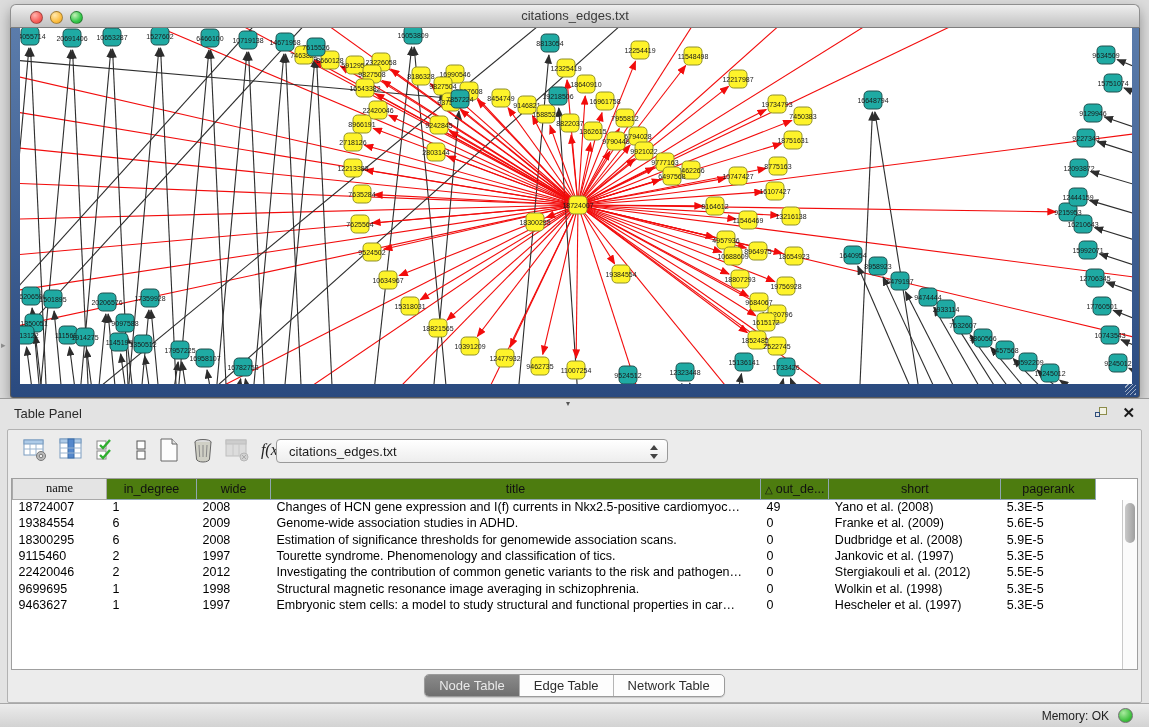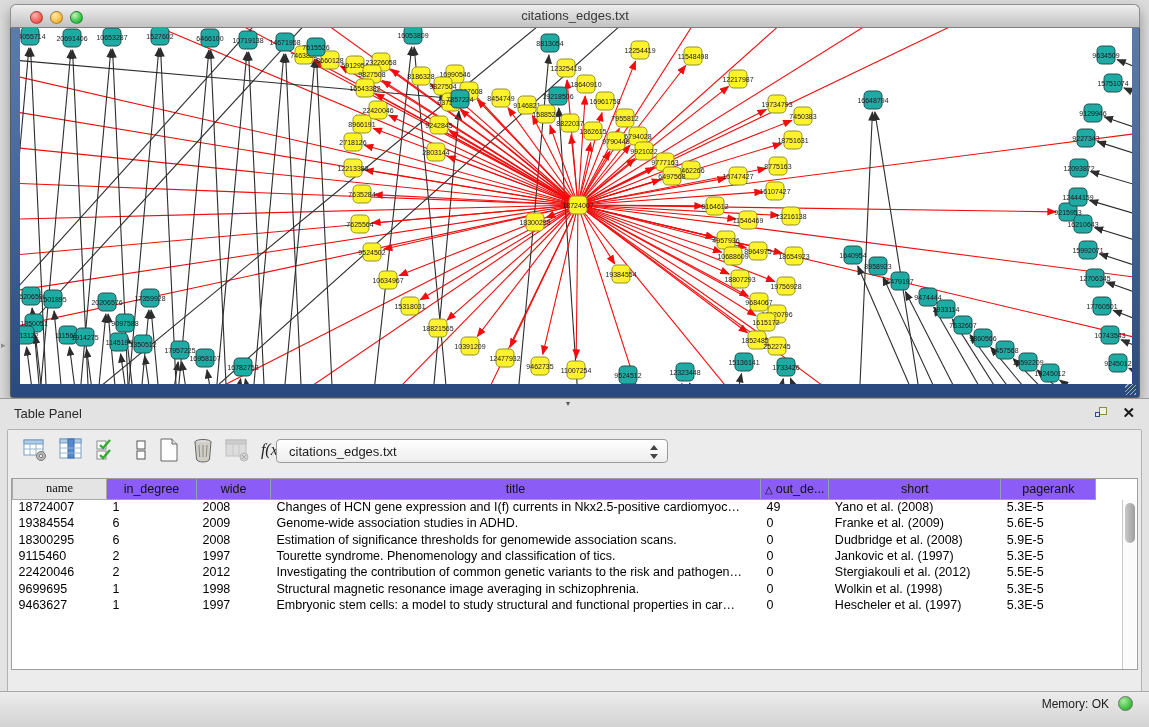--- a/index.html
+++ b/index.html
@@ -47,37 +47,37 @@
   #dd-arrows { position:absolute; right:8px; top:4px; width:9px; height:16px; }
   #dd-arrows .up { position:absolute; top:1px; left:0; width:0; height:0;
     border-left:4.5px solid transparent; border-right:4.5px solid transparent; border-bottom:5px solid #444; }
   #dd-arrows .dn { position:absolute; bottom:1px; left:0; width:0; height:0;
     border-left:4.5px solid transparent; border-right:4.5px solid transparent; border-top:5px solid #444; }
   
   #tbl-wrap { position:absolute; left:3px; right:3px; top:48px; bottom:32px;
     background:#fff; border:1px solid #9f9f9f; }
   #tbl { border-collapse:collapse; table-layout:fixed; font-size:12.5px; }
   #tbl th { height:20px; font-weight:normal; font-size:12.5px; color:#111;
-    background:#8b5cf6; border:1px solid #8fa6b0; border-top:none; text-align:center; padding:0 4px; }
+    background:#4d7c0f; border:1px solid #8fa6b0; border-top:none; text-align:center; padding:0 4px; }
   #tbl th.graycol { background:#e4e4e4; border-color:#a9a9a9; }
   #tbl td { height:16.3px; padding:0 0 0 6px; color:#000; white-space:nowrap; overflow:hidden; }
   .sorttri { font-size:10px; margin-right:3px; }
   #vscroll { position:absolute; top:21px; right:0; width:15px; bottom:0;
     background:#fbfbfb; border-left:1px solid #c9c9c9; }
   #vthumb { position:absolute; left:2px; right:2px; top:3px; height:40px; border-radius:6px;
     background:linear-gradient(90deg,#c9c9c9,#9f9f9f); }
   
   #tabbar { position:absolute; left:0; right:0; bottom:4px; height:24px; text-align:center; }
   #seg { display:inline-flex; border:1px solid #9b9b9b; border-radius:5px; overflow:hidden;
     background:#fdfdfd; box-shadow:0 1px 1px rgba(0,0,0,.15); }
   .segbtn { padding:3px 14px; font-size:13px; color:#2e2e2e; border-right:1px solid #b5b5b5; cursor:pointer; }
   .segbtn:last-child { border-right:none; }
   .segbtn.sel { background:linear-gradient(#8a8a8a,#6f6f6f); color:#e9e9e9; }
   
-  #statusbar { position:absolute; left:0; right:0; bottom:0; height:36px;
+  #statusbar { position:absolute; left:0; right:0; bottom:0; height:24px;
     background:linear-gradient(#ececec,#d3d3d3); border-top:1px solid #a8a8a8; }
   #mem { position:absolute; right:40px; top:5px; font-size:12px; color:#222; }
   #memdot { position:absolute; right:16px; top:4px; width:15px; height:15px; border-radius:50%;
     border:1px solid #6f6f6f; background:radial-gradient(circle at 35% 30%, #a9eb9f, #3dbf3d 65%, #2a9e2a); }
   
   .nlabel { font-size:7px; fill:#1a1a1a; }
 </style>
 </head>
 <body>
 
@@ -674,19 +674,26 @@
               <td>Hescheler et al. (1997)</td>
               <td>5.3E-5</td>
             </tr>
           </tbody>
       </table>
       <div id="vscroll">
         <div id="vthumb"></div>
       </div>
     </div>
 
+    <div id="tabbar">
+      <span id="seg">
+          <span class="segbtn sel">Node Table</span>
+          <span class="segbtn">Edge Table</span>
+          <span class="segbtn">Network Table</span>
+        </span>
+    </div>
   </div>
 
   <div id="statusbar">
     <span id="mem">Memory: OK</span>
     <span id="memdot"></span>
   </div>
 </div>
 
 </body></html>

